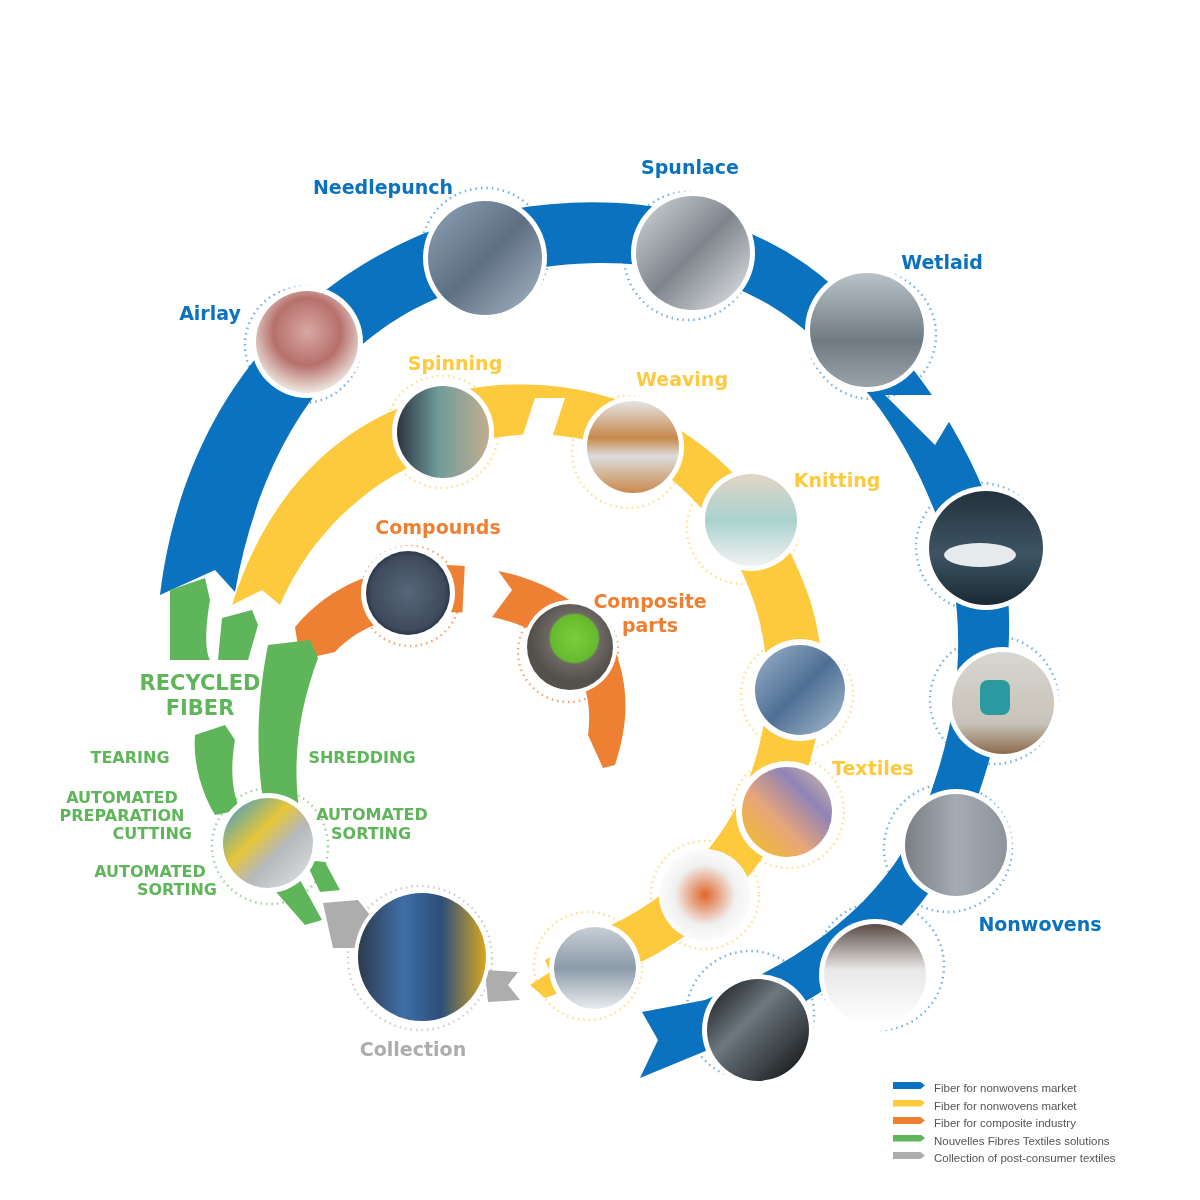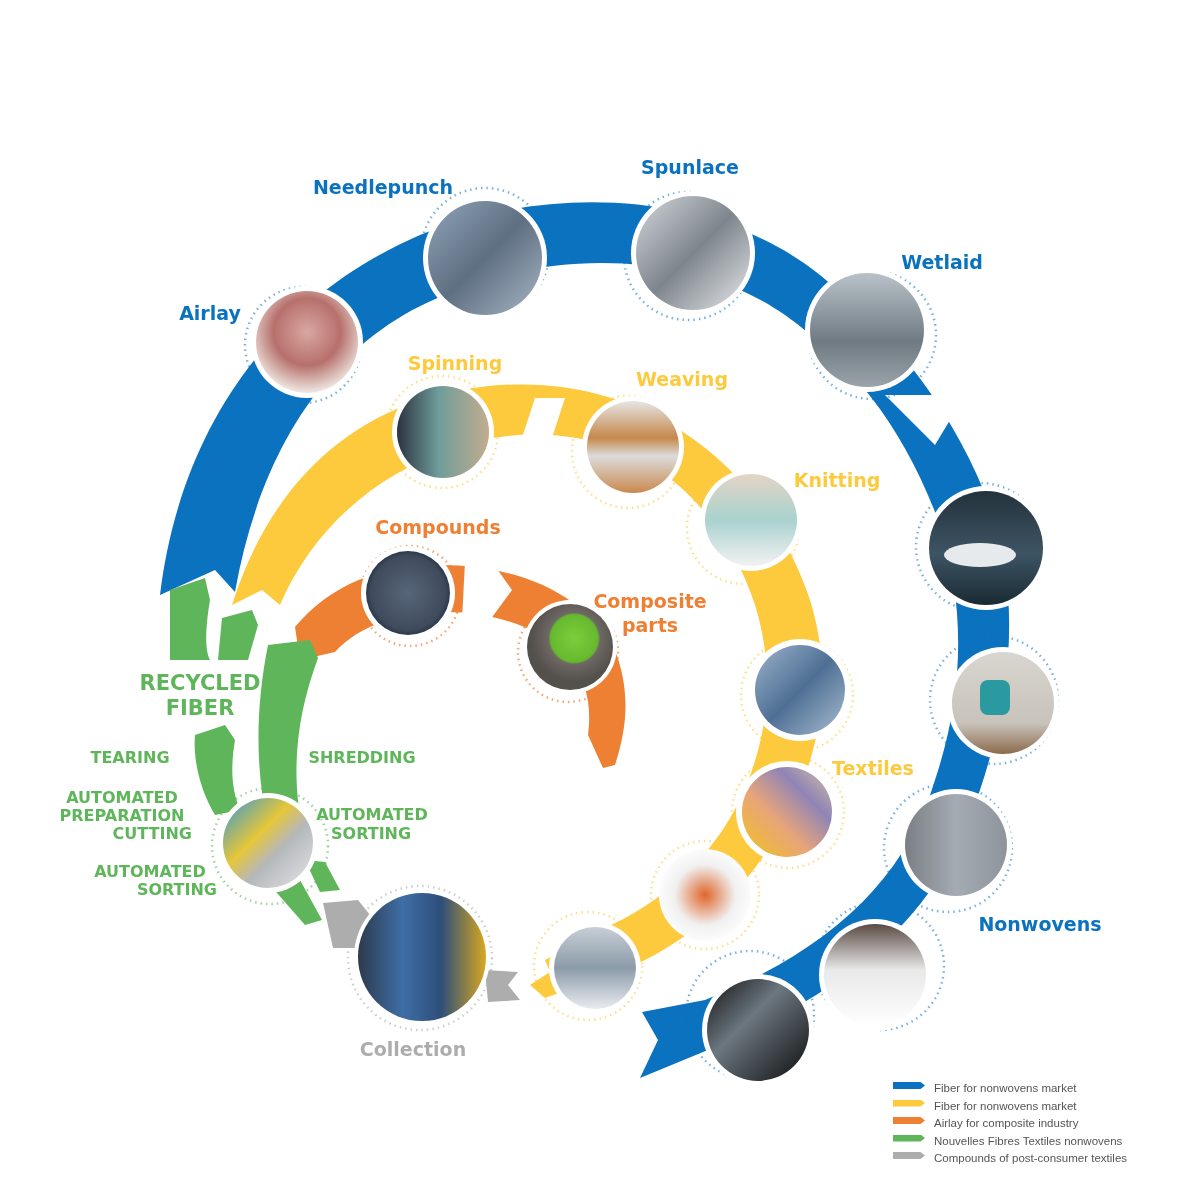--- a/index.html
+++ b/index.html
@@ -302,23 +302,23 @@
   <div class="legend-row">
     <span class="legend-swatch" style="background:#0a72bf"></span>
     <span class="legend-text">Fiber for nonwovens market</span>
   </div>
   <div class="legend-row">
     <span class="legend-swatch" style="background:#fdca3e"></span>
     <span class="legend-text">Fiber for nonwovens market</span>
   </div>
   <div class="legend-row">
     <span class="legend-swatch" style="background:#ee8034"></span>
-    <span class="legend-text">Airlay for composite industry</span>
+    <span class="legend-text">Fiber for composite industry</span>
   </div>
   <div class="legend-row">
     <span class="legend-swatch" style="background:#5fb55a"></span>
-    <span class="legend-text">Nouvelles Fibres Textiles nonwovens</span>
+    <span class="legend-text">Nouvelles Fibres Textiles solutions</span>
   </div>
   <div class="legend-row">
     <span class="legend-swatch" style="background:#adadad"></span>
-    <span class="legend-text">Compounds of post-consumer textiles</span>
+    <span class="legend-text">Collection of post-consumer textiles</span>
   </div>
 </div>
 
 </body></html>

